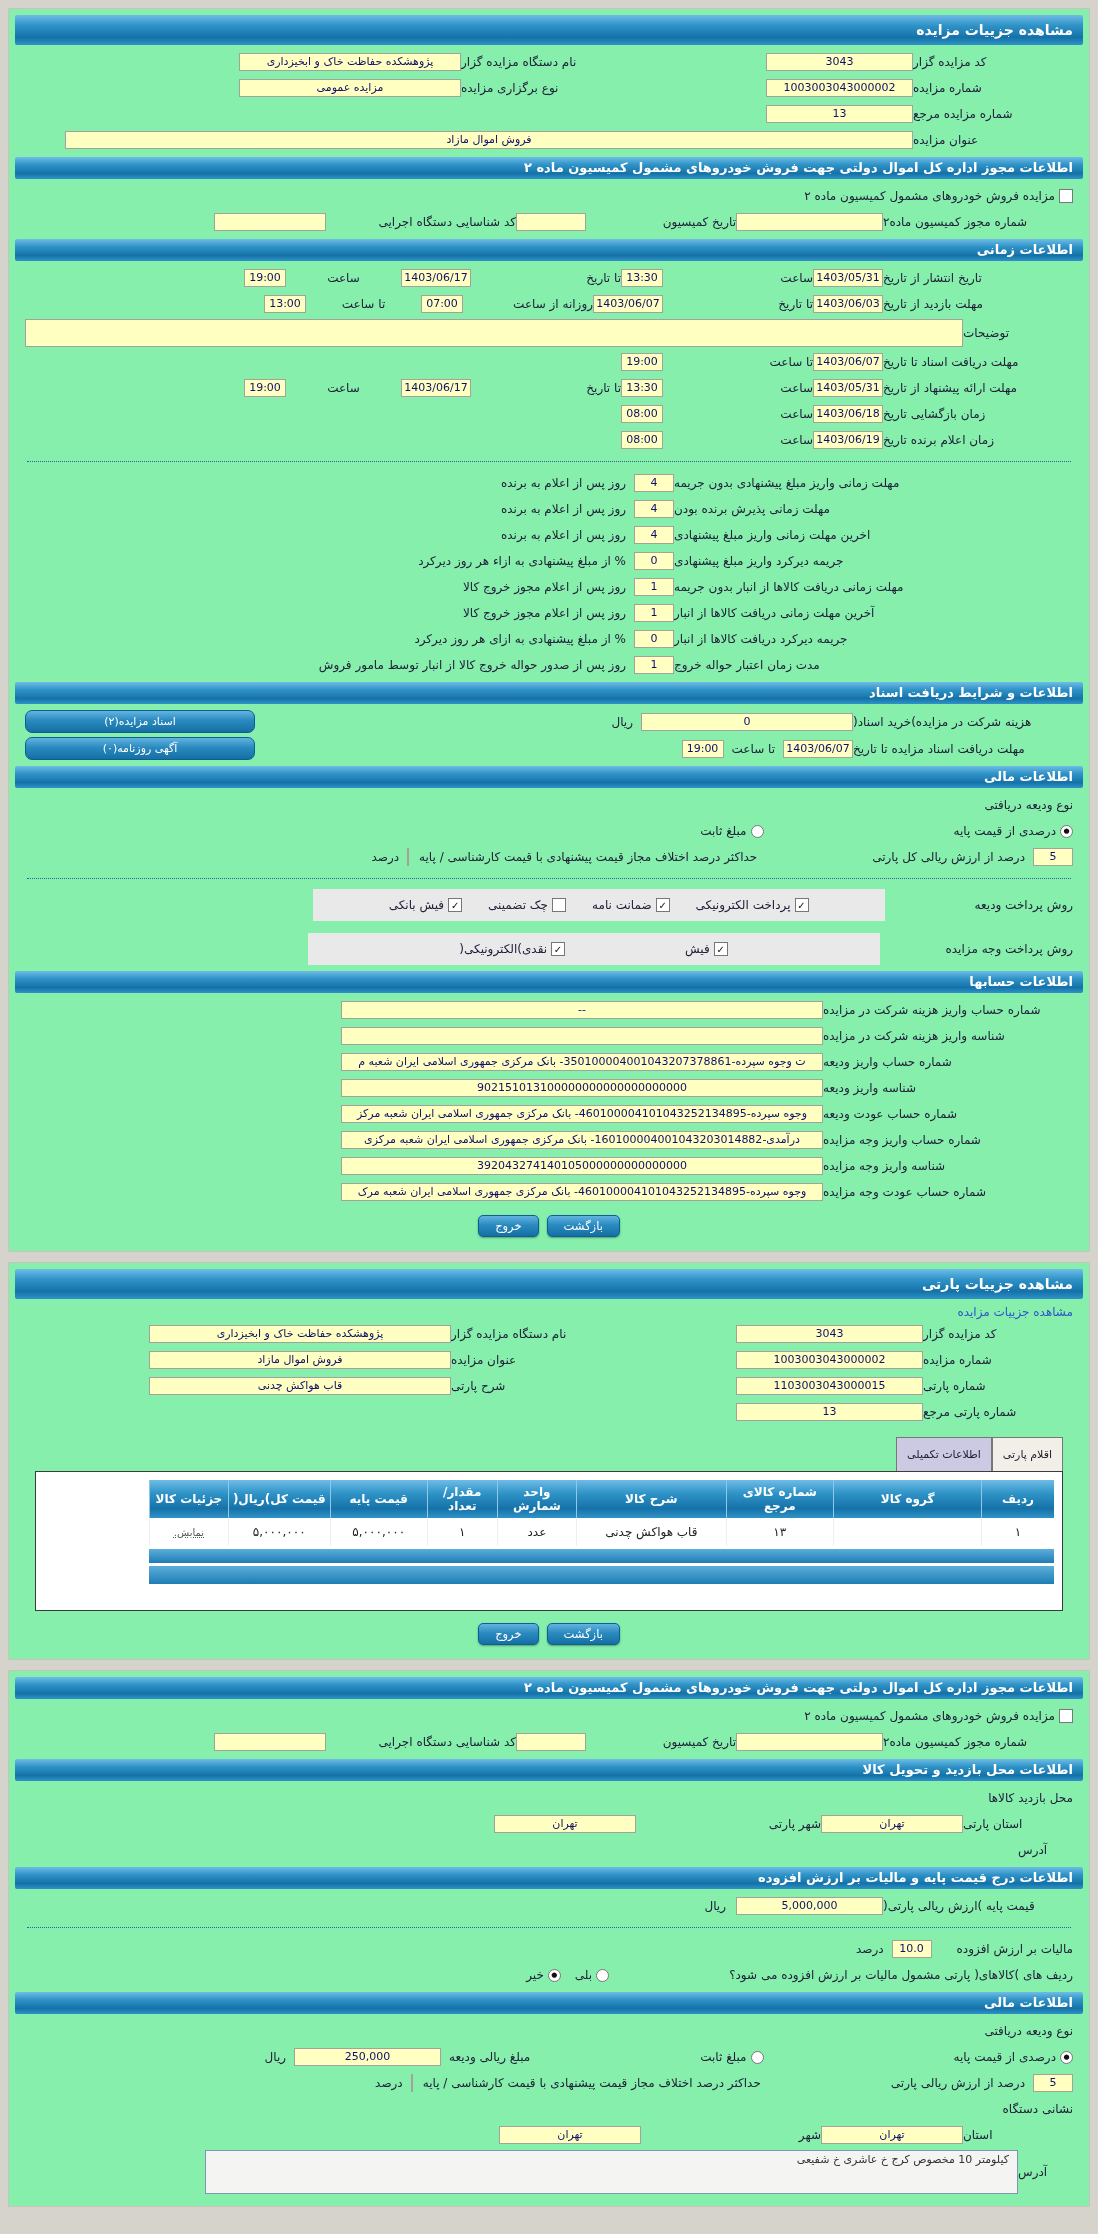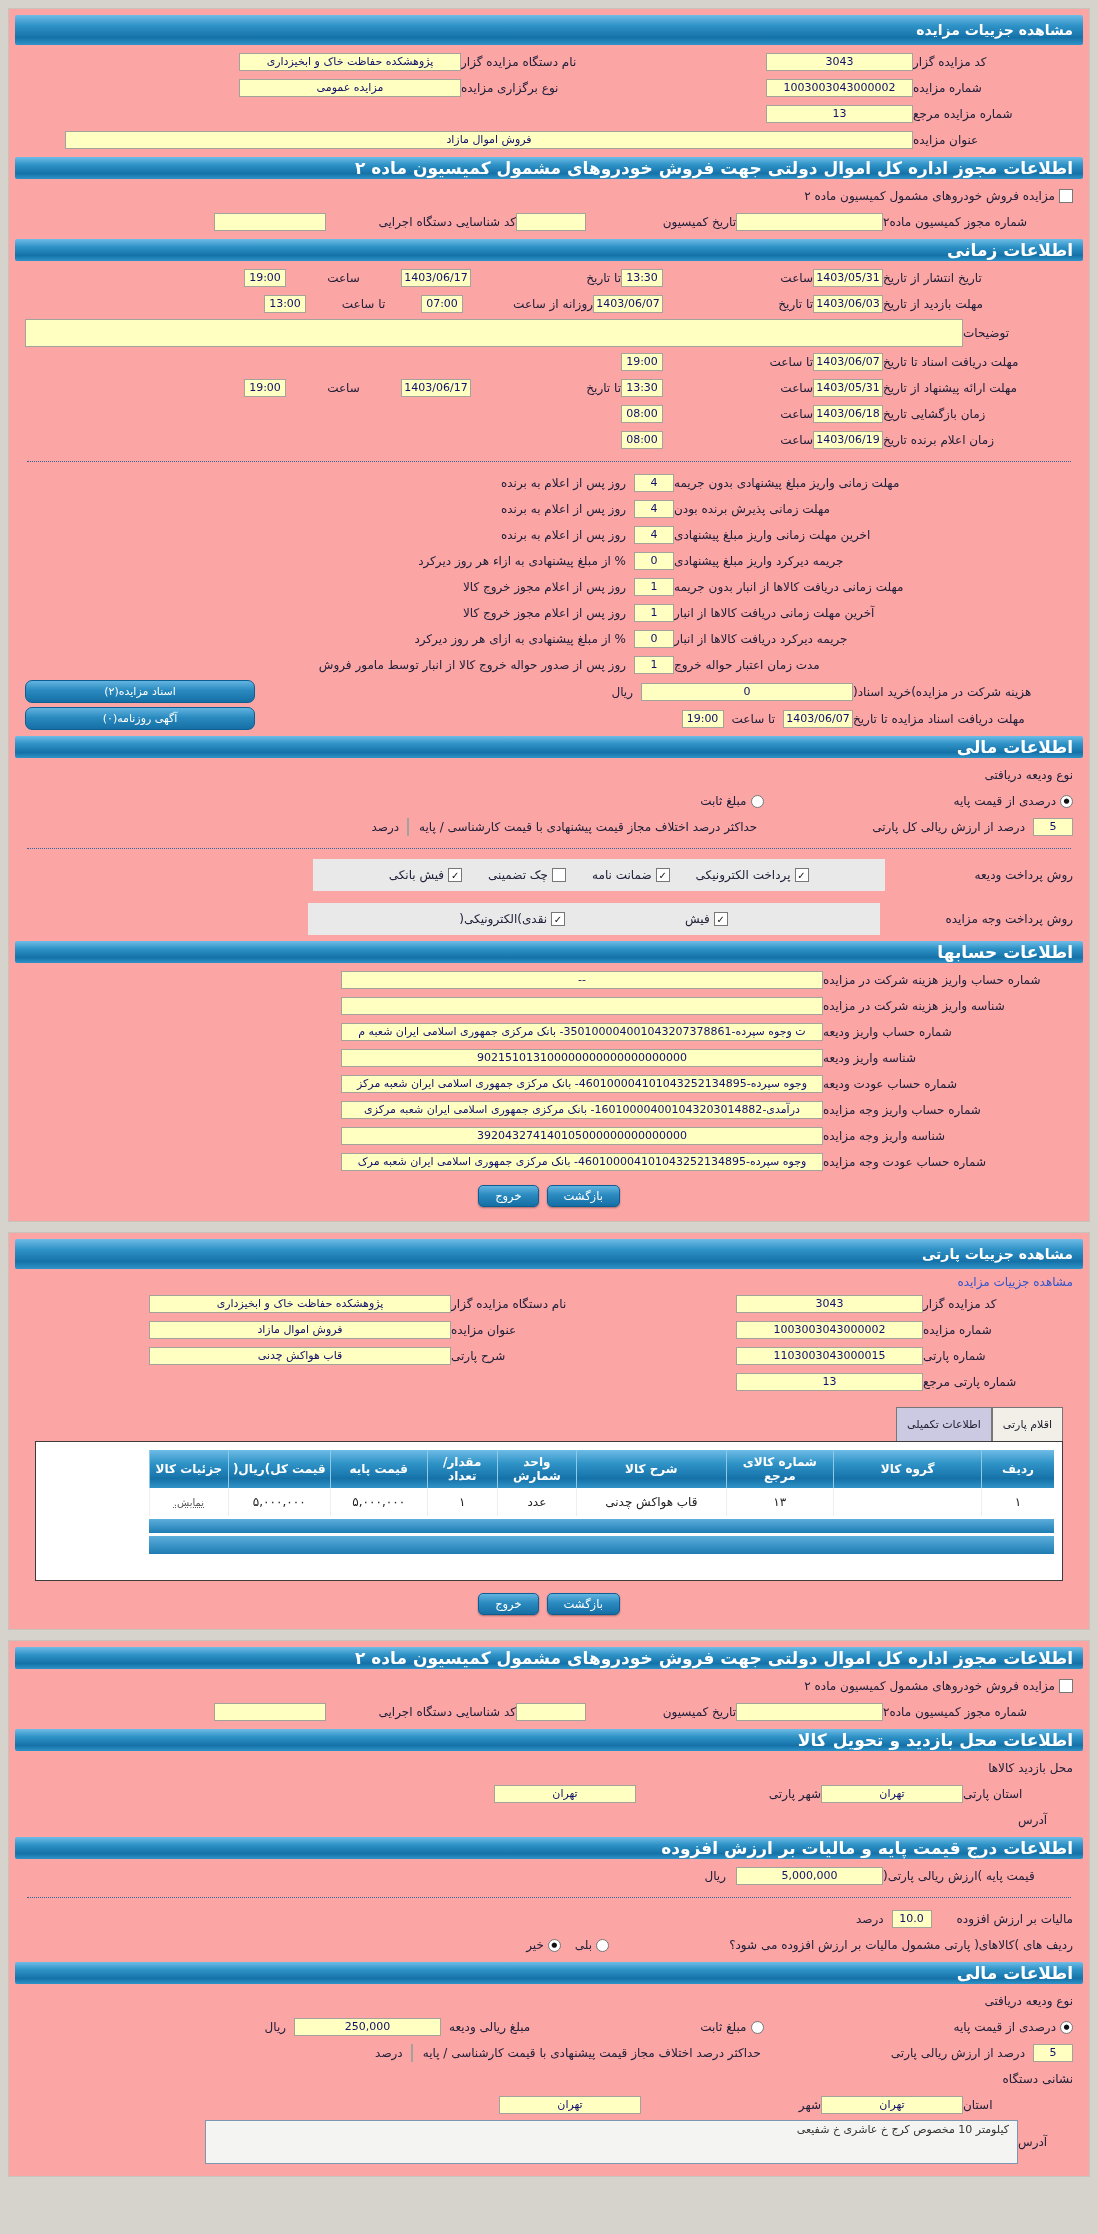--- a/index.html
+++ b/index.html
@@ -1,18 +1,18 @@
 <!DOCTYPE html>
 <html lang="fa" dir="rtl"><head>
 <meta charset="utf-8">
 <style>
   html,body{margin:0;padding:0}
   body{width:1098px;background:#d6d3cc;font-family:"DejaVu Sans",sans-serif;font-size:12px;color:#1c1c30;direction:rtl}
-  .panel{margin:8px 8px 10px;border:1px solid #c7c4bc;background:#fca5a5;padding-bottom:8px}
-  .hdr{margin:6px 6px;height:22px;line-height:22px;padding:0 10px;color:#fff;font-weight:bold;font-size:17px;
+  .panel{margin:8px 8px 10px;border:1px solid #c7c4bc;background:#86efac;padding-bottom:8px}
+  .hdr{margin:6px 6px;height:22px;line-height:22px;padding:0 10px;color:#fff;font-weight:bold;font-size:13px;
        background:linear-gradient(180deg,#6fbce6 0%,#2f93c7 35%,#1572a8 75%,#2f93c7 100%);border-radius:2px}
   .hdr.big{height:30px;line-height:30px;font-size:14px}
   .row{display:flex;align-items:center;margin:4px 16px;min-height:22px}
   .lbl{white-space:nowrap;color:#20203a}
   .tl{text-align:left}
   .inp{background:#ffffc2;border:1px solid #a3a39b;height:16px;line-height:16px;font-size:11px;color:#10106a;
        text-align:center;white-space:nowrap;overflow:hidden;flex:0 0 auto}
   .addr{background:#f4f4f2;border:1px solid #7d97b3;height:38px;font-size:11px;color:#333;padding:2px 8px;flex:1;
         overflow:hidden;text-align:right}
   .w38{width:38px}.w40{width:40px}.w55{width:55px}.w68{width:68px}.w110{width:110px}.w140{width:140px}.w145{width:145px}.w150{width:150px}.w160{width:160px}
@@ -174,20 +174,21 @@
     <span class="lbl w295">جریمه دیرکرد دریافت کالاها از انبار</span>
     <span class="inp w38">0</span>
     <span class="lbl" style="margin-right:8px">% از مبلغ پیشنهادی به ازای هر روز دیرکرد</span>
   </div>
   <div class="row" style="margin-right:120px">
     <span class="lbl w295">مدت زمان اعتبار حواله خروج</span>
     <span class="inp w38">1</span>
     <span class="lbl" style="margin-right:8px">روز پس از صدور حواله خروج کالا از انبار توسط مامور فروش</span>
   </div>
 
+  <div class="hdr">اطلاعات و شرایط دریافت اسناد</div>
   <div class="row">
     <span class="lbl w220 tl">هزینه شرکت در مزایده)خرید اسناد(</span>
     <span class="inp" style="width:210px">0</span>
     <span class="lbl" style="margin-right:8px">ریال</span>
     <span class="sidebtn" style="margin-right:auto">اسناد مزایده(۲)</span>
   </div>
   <div class="row">
     <span class="lbl w220 tl">مهلت دریافت اسناد مزایده تا تاریخ</span>
     <span class="inp w68">1403/06/07</span>
     <span class="lbl" style="margin:0 8px">تا ساعت</span>

